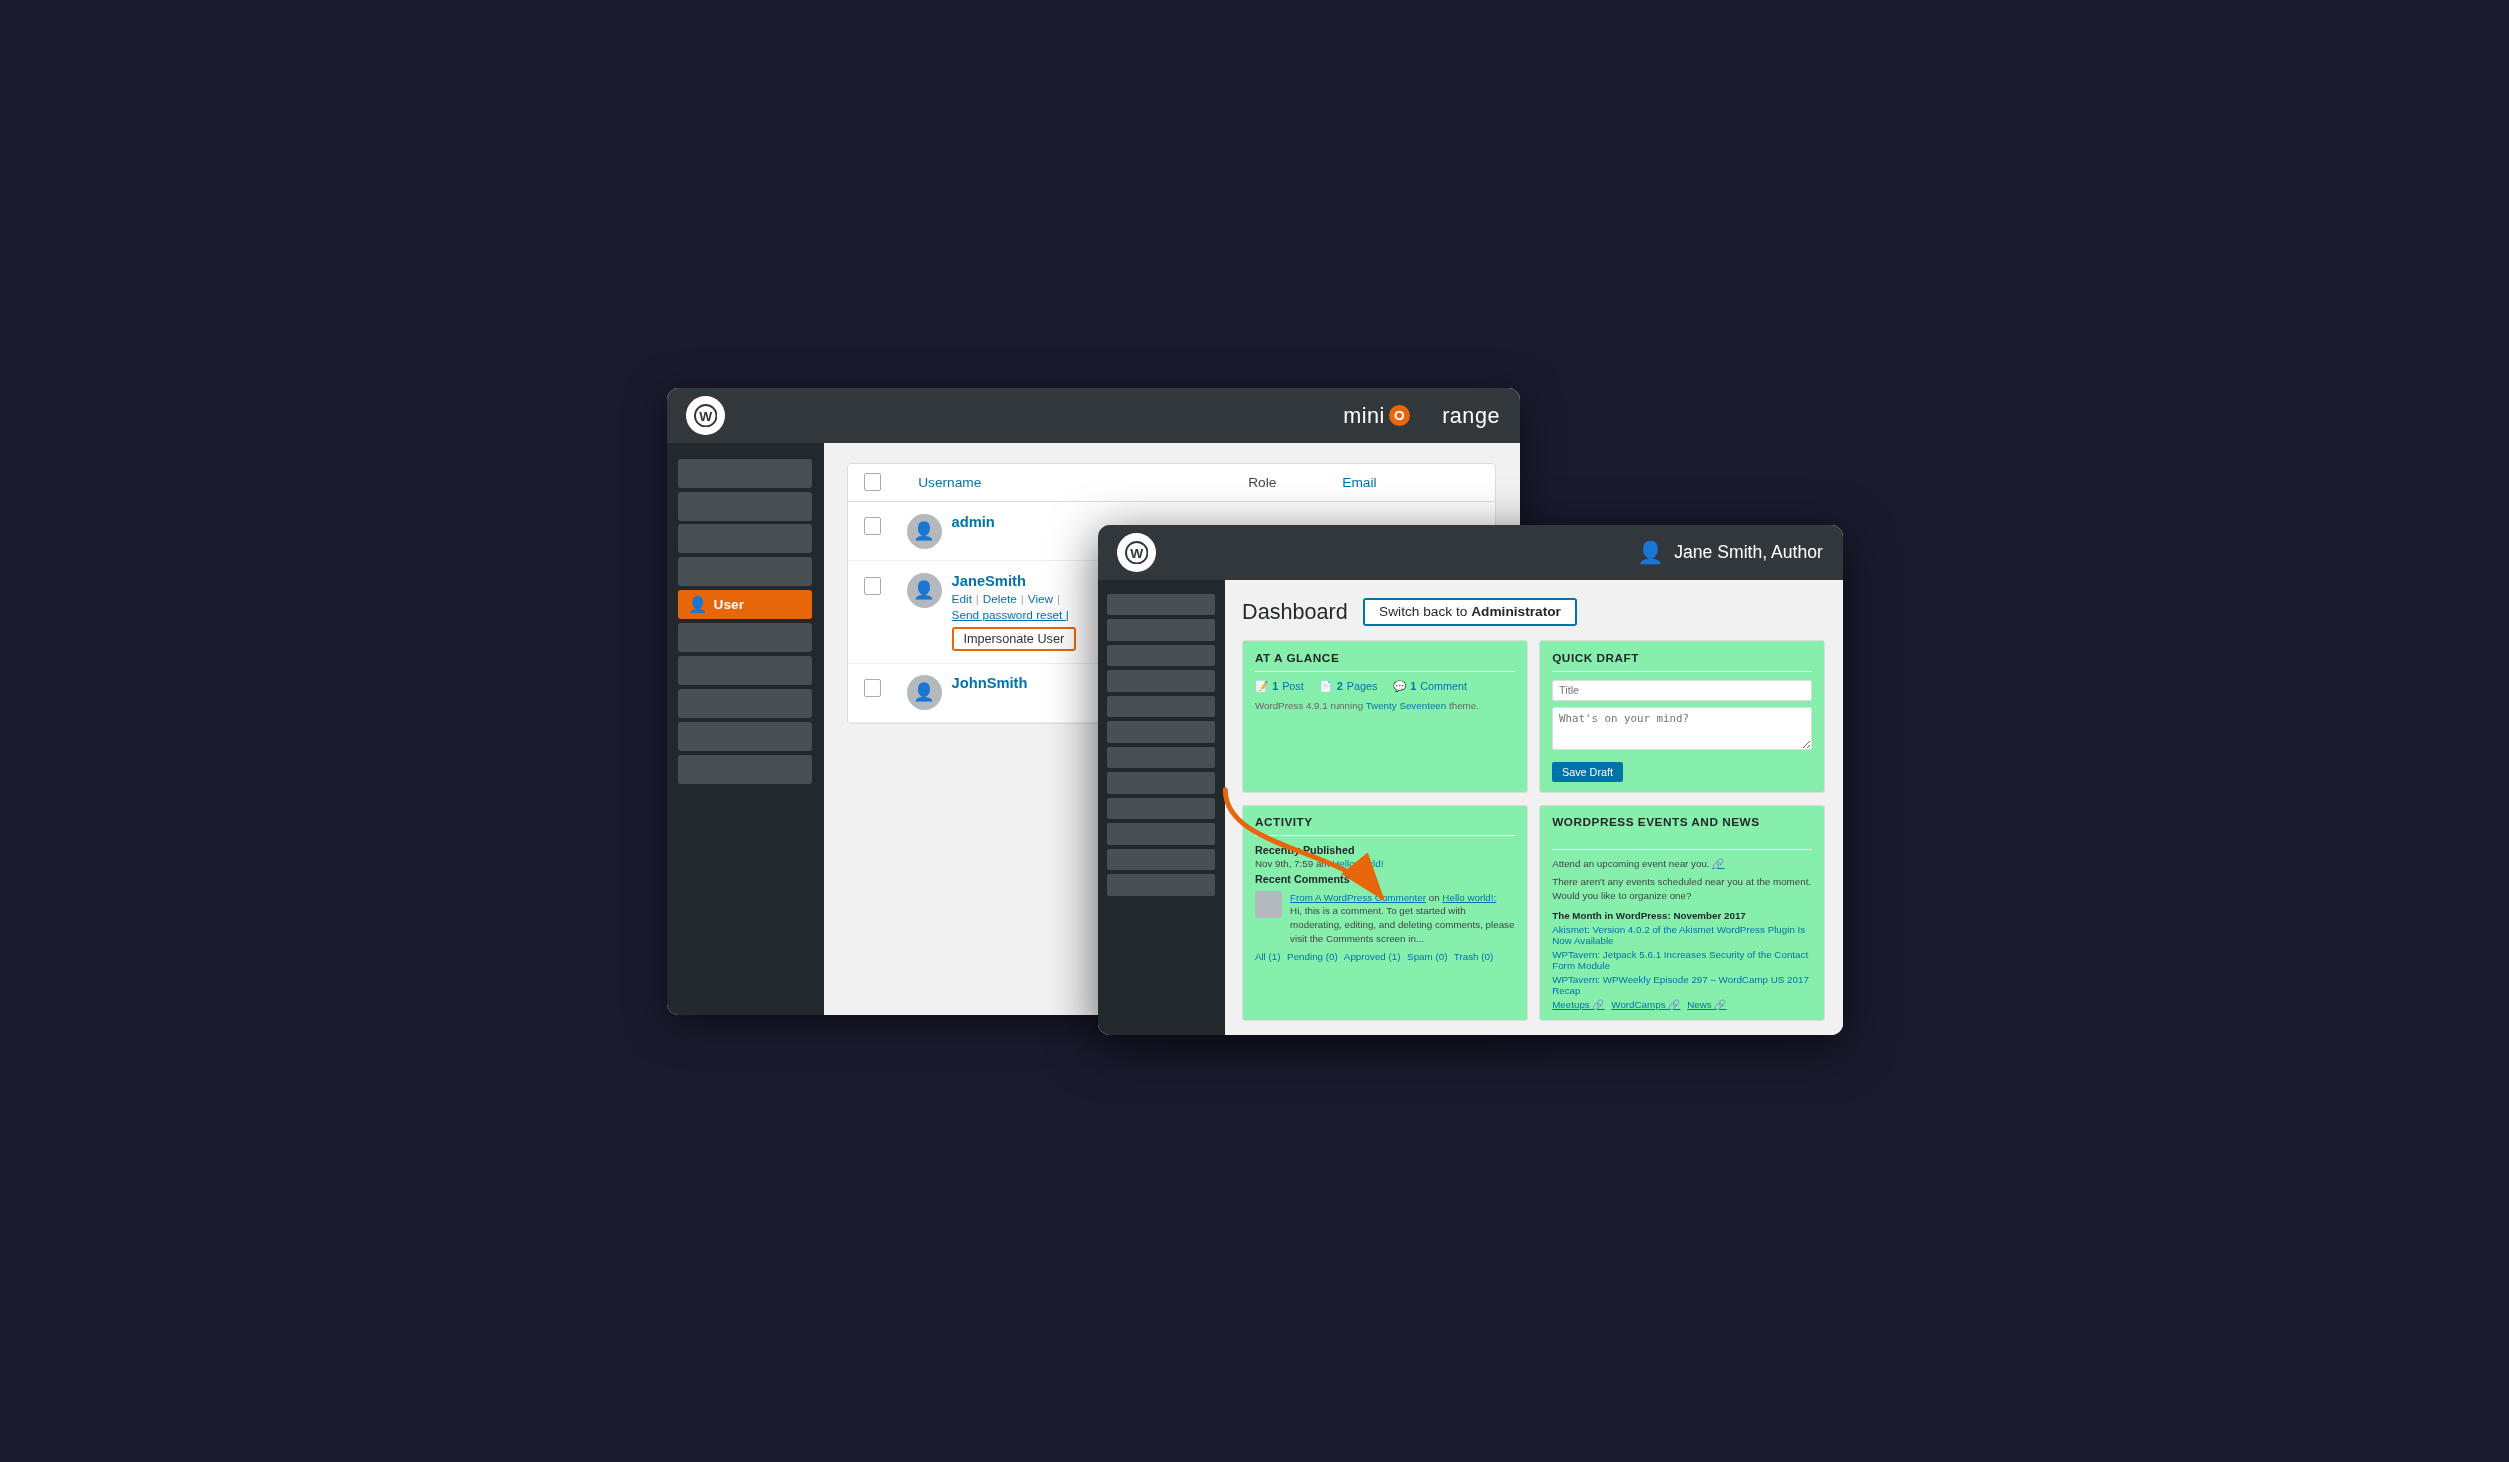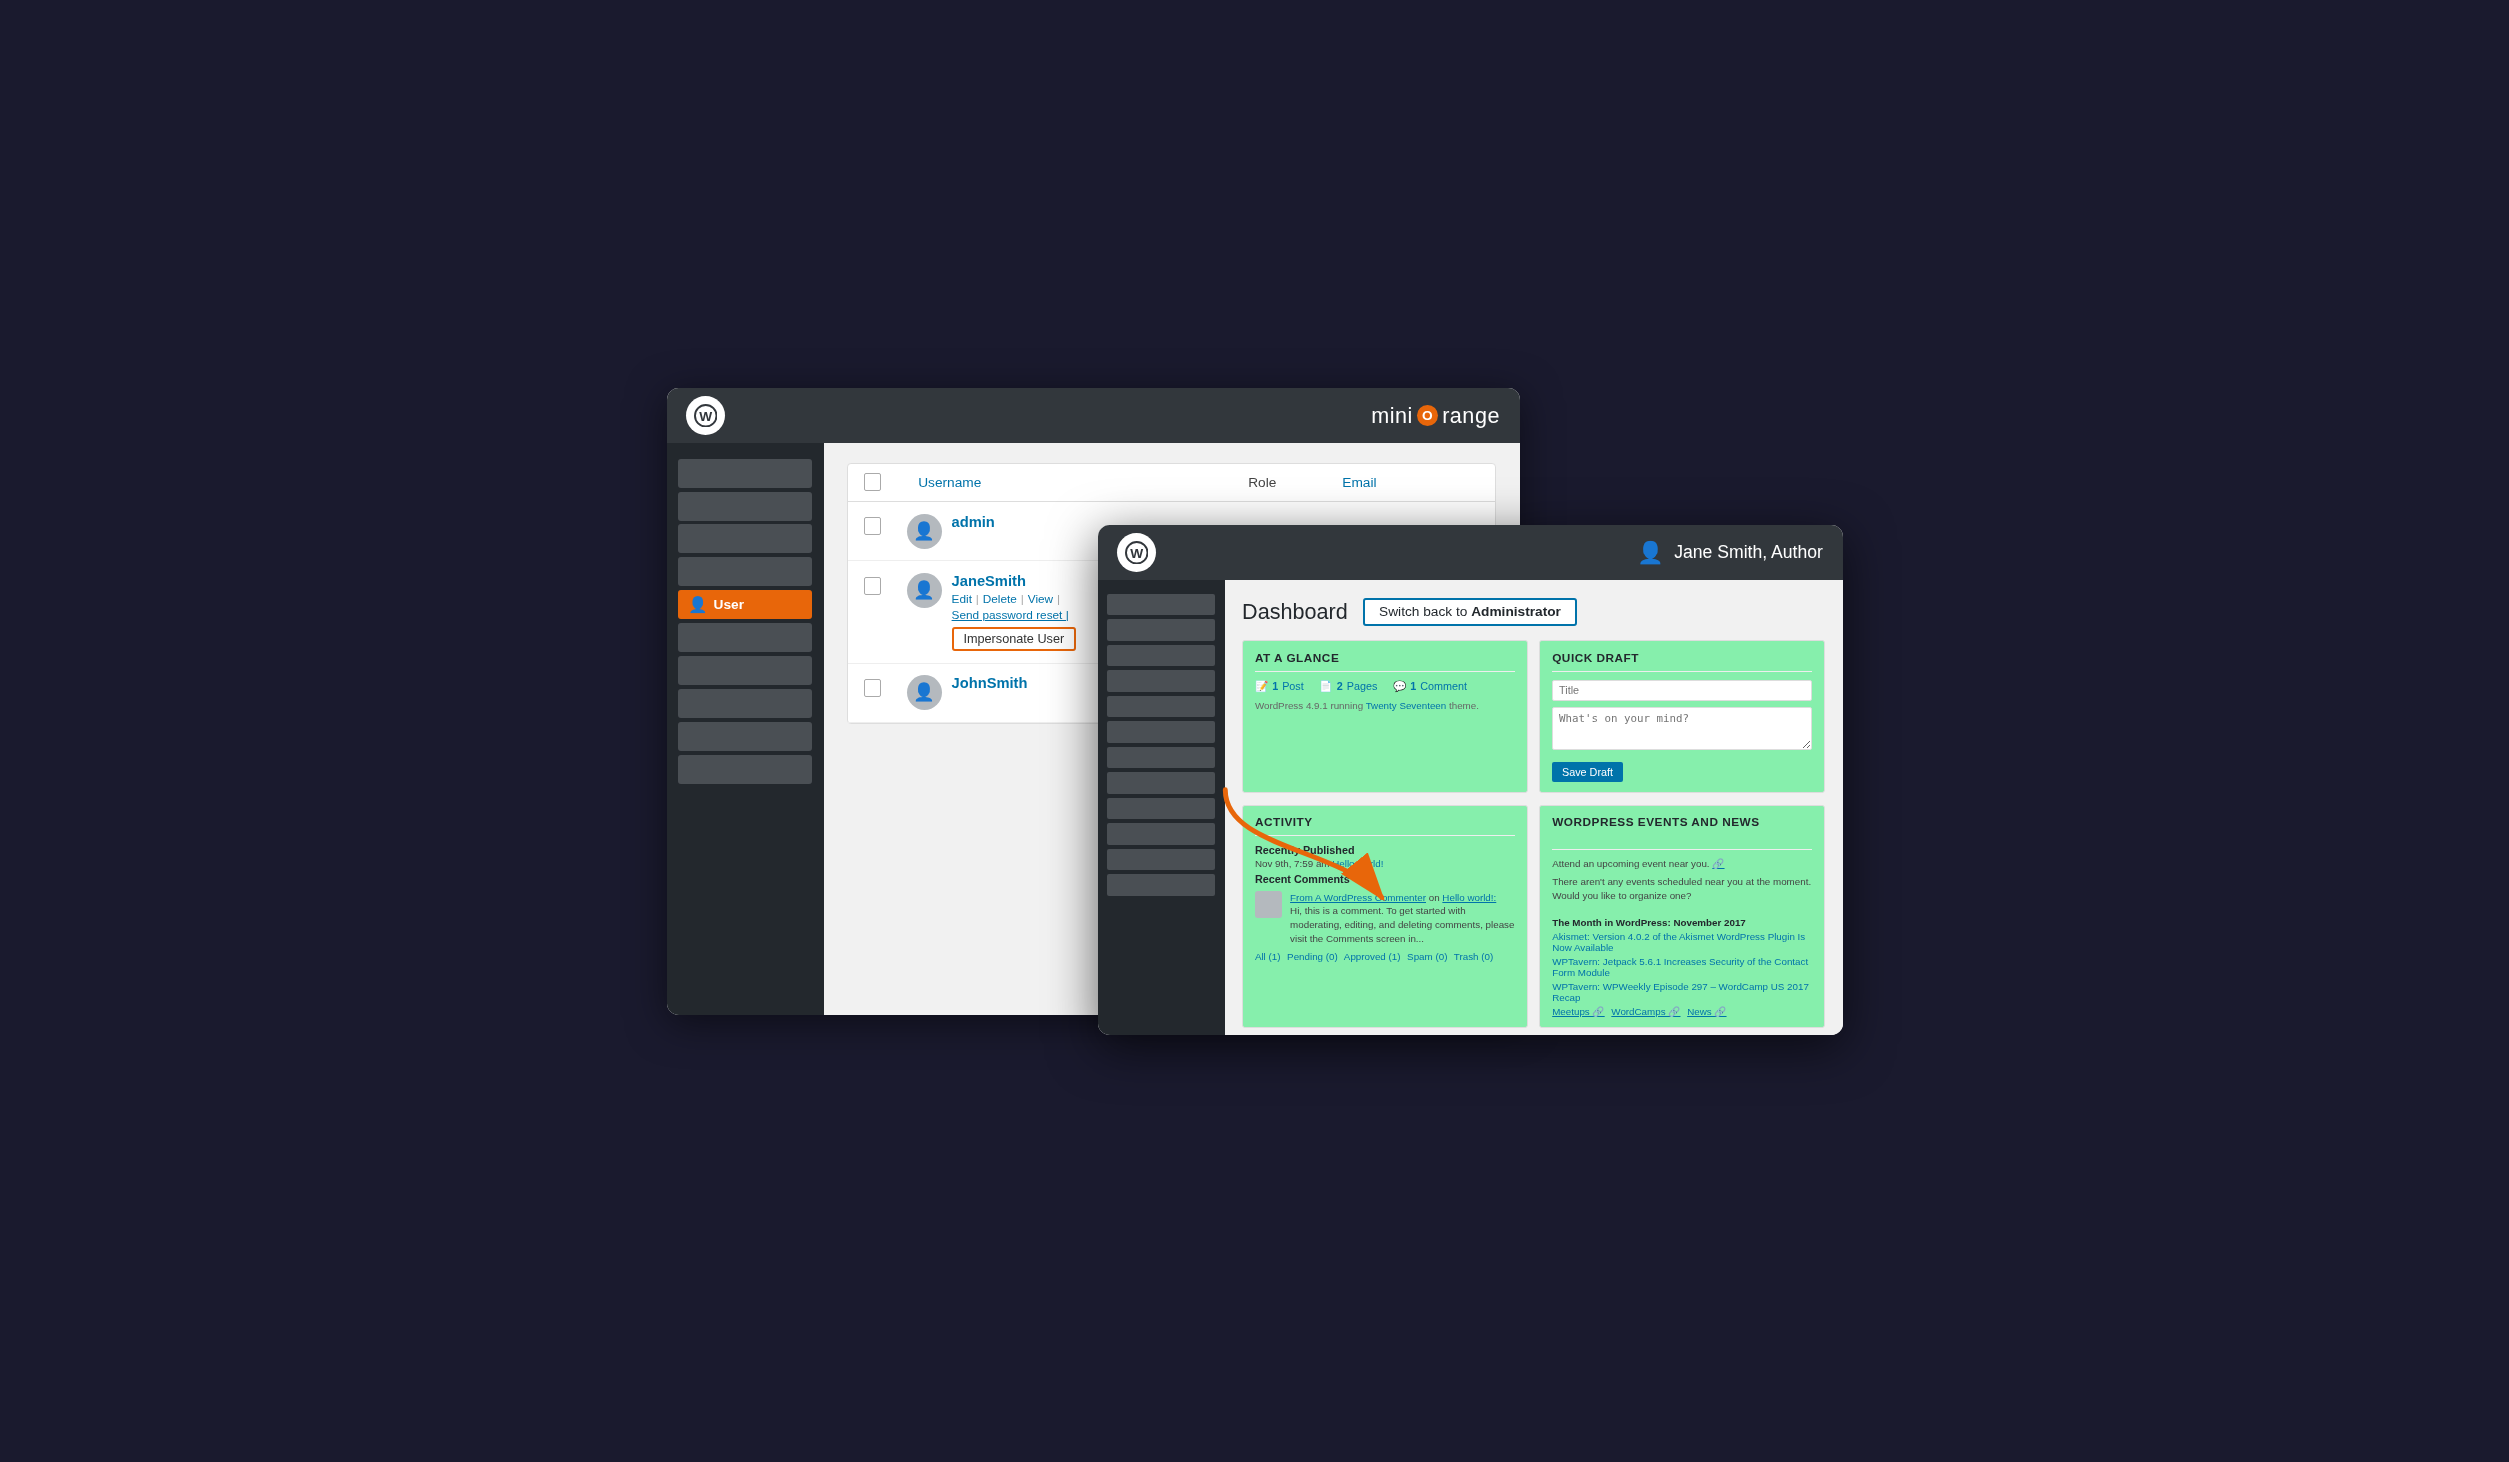--- a/index.html
+++ b/index.html
@@ -56,21 +56,21 @@
     .miniorange-o {
       display: inline-flex; align-items: center; justify-content: center;
       width: 21.6px; height: 21.6px;
       border-radius: 50%;
       background: #e8660a;
       color: #fff;
       font-size: 13.7px;
       font-weight: 700;
       position: relative;
     }
-    .miniorange-logo .range { color: #fff; }
+    .miniorange-logo .range { color: #fff; margin-left: 28px; }
 
     .back-window .main-content {
       display: flex;
       height: calc(100% - 55px);
     }
 
     .sidebar {
       width: 157px;
       background: #23282d;
       padding: 11.8px 0;
@@ -361,21 +361,21 @@
     .recent-comment { display: flex; gap: 7.8px; margin: 5.9px 0; }
     .comment-avatar { width: 27.4px; height: 27.4px; background: #b4b9be; border-radius: 2.9px; flex-shrink: 0; }
     .comment-text { font-size: 9.8px; color: #444; line-height: 1.4; }
     .comment-text a { color: #0073aa; }
 
     .comment-filters { font-size: 9.8px; color: #444; margin-top: 3.9px; }
     .comment-filters a { color: #0073aa; text-decoration: none; margin-right: 3.9px; }
     .wp-events-title { font-size: 11.8px; font-weight: 700; color: #23282d; border-bottom: 1px solid #eee; padding-bottom: 20px; margin-bottom: 7.8px; text-transform: uppercase; letter-spacing: 0.5px; }
     .wp-events-attend { font-size: 9.8px; color: #444; margin-bottom: 5.9px; }
     .wp-events-attend a { color: #0073aa; }
-    .wp-events-none { font-size: 9.8px; color: #444; margin-bottom: 15px; line-height: 1.4; }
+    .wp-events-none { font-size: 9.8px; color: #444; margin-bottom: 8px; line-height: 1.4; }
     .news-item { font-size: 9.8px; color: #0073aa; margin-bottom: 2.9px; }
     .news-section-title { font-size: 9.8px; font-weight: 700; color: #23282d; margin: 5.9px 0 2.9px; }
     .news-links { font-size: 9.8px; }
     .news-links a { color: #0073aa; margin-right: 3.9px; }
 
     .activity-widget { grid-column: 1; }
     .quick-draft-widget { grid-column: 2; }
     .glance-widget { grid-column: 1; }
     .events-widget { grid-column: 2; margin-top: 0; }
   </style>

